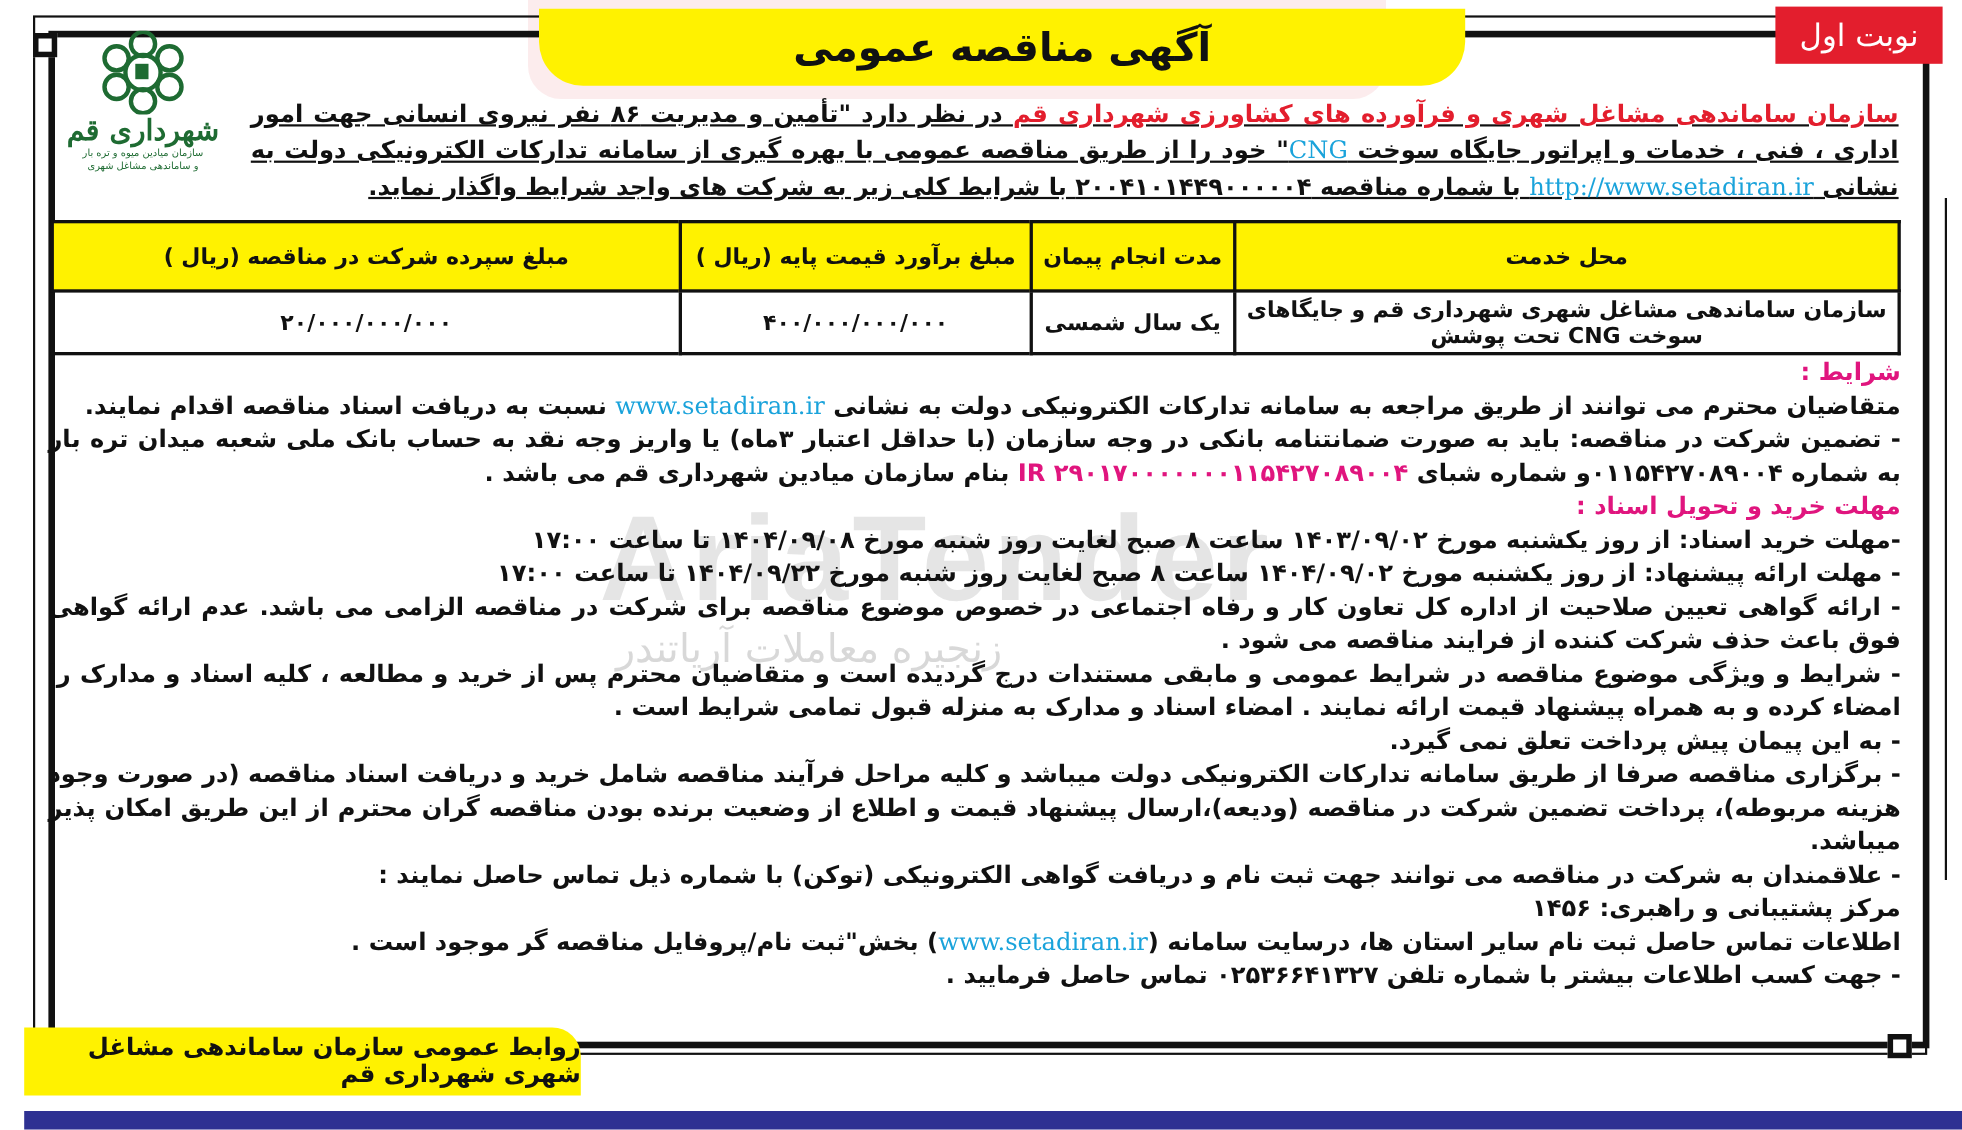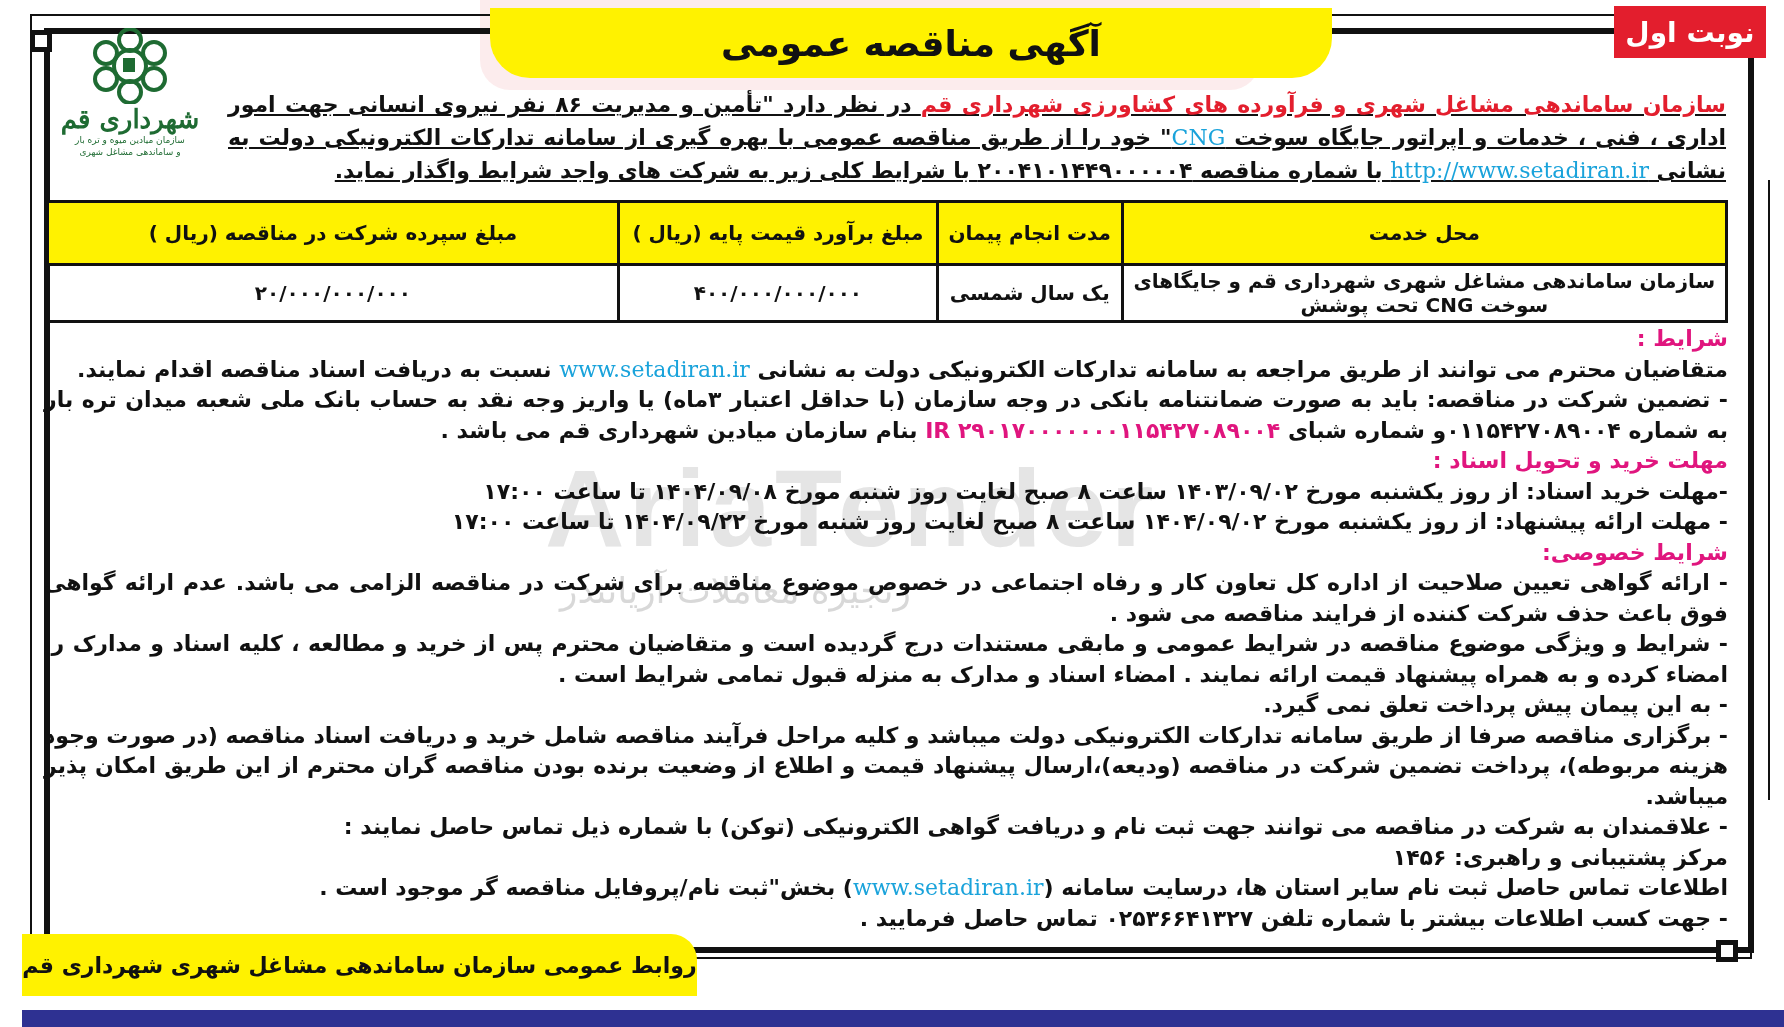--- a/index.html
+++ b/index.html
@@ -9,37 +9,37 @@
   .frame-inner{position:absolute;left:30px;top:14px;width:1722px;height:945px;border:2px solid #111;box-sizing:border-box;}
   .corner{position:absolute;width:22px;height:22px;border:5px solid #111;background:#fff;box-sizing:border-box;}
   .corner.tl{left:30px;top:30px;}
   .corner.br{left:1716px;top:940px;}
   .watermark-band{position:absolute;left:480px;top:0;width:780px;height:90px;background:#fbe4e6;opacity:.7;border-radius:0 0 30px 30px;}
   .watermark-logo{position:absolute;left:545px;top:444px;width:640px;height:200px;color:#d0d0d0;font-size:110px;font-weight:bold;
        font-family:"Liberation Sans",sans-serif;letter-spacing:4px;opacity:.55;}
   .watermark-sub{position:absolute;left:560px;top:570px;color:#c8c8c8;font-size:36px;letter-spacing:18px;opacity:.7;direction:rtl;}
   .title-pill{position:absolute;left:490px;top:8px;width:842px;height:70px;background:#fff200;border-radius:0 0 40px 40px;
        display:flex;align-items:center;justify-content:center;font-size:36px;font-weight:bold;direction:rtl;}
-  .badge{position:absolute;left:1614px;top:6px;width:152px;height:52px;background:#e31e2d;color:#fff;font-size:28px;font-weight:bold;
+  .badge{position:absolute;left:1614px;top:6px;width:152px;height:52px;background:#e31e2d;color:#fff;font-size:28px;font-weight:normal;
        display:flex;align-items:center;justify-content:center;direction:rtl;}
   .logo{position:absolute;left:60px;top:28px;width:140px;height:150px;text-align:center;}
   .logo svg{display:block;margin:0 auto;}
   .logo .l1{color:#1e6b32;font-size:26px;font-weight:bold;font-family:"DejaVu Serif",serif;direction:rtl;line-height:30px;}
   .logo .l2{color:#1e6b32;font-size:9px;direction:rtl;line-height:12px;}
   .intro{position:absolute;left:228px;top:88px;width:1498px;direction:rtl;text-align:justify;font-size:22px;font-weight:bold;line-height:33px;text-decoration:underline;}
   .red{color:#e31e2d;}
   .link{color:#1aa3db;font-weight:normal;font-family:"DejaVu Serif",serif;}
   .magenta{color:#e0157e;}
   table.t{position:absolute;left:46px;top:200px;width:1682px;border-collapse:collapse;direction:rtl;font-size:20px;font-weight:bold;}
   table.t th{background:#fff200;height:58px;border:3px solid #111;}
   table.t td{height:52px;border:3px solid #111;text-align:center;}
   .body{position:absolute;left:44px;top:324px;width:1684px;direction:rtl;font-size:22px;font-weight:bold;line-height:30.5px;}
   .body p{margin:0;text-align:justify;}
   .h{color:#e0157e;}
-  .footer-pill{position:absolute;left:22px;top:934px;width:675px;height:62px;background:#fff200;border-radius:0 26px 0 0;
+  .footer-pill{position:absolute;left:22px;top:934px;width:506px;height:62px;background:#fff200;border-radius:0 26px 0 0;
        display:flex;align-items:center;justify-content:center;font-size:22px;font-weight:bold;direction:rtl;}
   .bottom-band{position:absolute;left:22px;top:1010px;width:1762px;height:17px;background:#2e3192;}
   .side-col{position:absolute;left:1768px;top:180px;width:16px;height:620px;border-left:2px solid #111;font-size:12px;color:#222;
        overflow:hidden;direction:rtl;line-height:26px;}
 </style>
 </head>
 <body>
 
 <div class="watermark-band"></div>
 <div class="frame-inner"></div>
@@ -94,21 +94,20 @@
   </tbody>
 </table>
 
 <div class="body">
   <p class="h">شرایط :</p>
   <p><span>متقاضیان محترم می توانند از طریق مراجعه به سامانه تدارکات الکترونیکی دولت به نشانی </span><span class="link">www.setadiran.ir</span><span> نسبت به دریافت اسناد مناقصه  اقدام نمایند.</span></p>
   <p><span>- تضمین شرکت در مناقصه: باید به صورت ضمانتنامه بانکی در وجه سازمان (با حداقل اعتبار ۳ماه) یا واریز وجه نقد به حساب بانک ملی شعبه میدان تره بار به شماره ۰۱۱۵۴۲۷۰۸۹۰۰۴و شماره شبای </span><span class="magenta">IR ۲۹۰۱۷۰۰۰۰۰۰۰۱۱۵۴۲۷۰۸۹۰۰۴</span><span> بنام سازمان میادین شهرداری قم می باشد .</span></p>
   <p class="h">مهلت خرید و تحویل اسناد :</p>
   <p>-مهلت خرید اسناد: از روز یکشنبه مورخ ۱۴۰۳/۰۹/۰۲ ساعت ۸ صبح لغایت روز  شنبه مورخ ۱۴۰۴/۰۹/۰۸  تا ساعت ۱۷:۰۰</p>
   <p>- مهلت ارائه پیشنهاد: از روز یکشنبه مورخ ۱۴۰۴/۰۹/۰۲ ساعت ۸ صبح  لغایت روز شنبه مورخ  ۱۴۰۴/۰۹/۲۲ تا ساعت ۱۷:۰۰</p>
-  <p class="h">شرایط خصوصی:</p>
   <p>- ارائه گواهی تعیین صلاحیت از اداره کل تعاون کار و رفاه اجتماعی در خصوص موضوع مناقصه برای شرکت در مناقصه الزامی می باشد. عدم ارائه گواهی فوق باعث حذف شرکت کننده از فرایند مناقصه می شود .</p>
   <p>- شرایط و ویژگی موضوع مناقصه در شرایط عمومی و مابقی مستندات درج گردیده است و متقاضیان محترم پس از خرید و مطالعه  ، کلیه اسناد و مدارک را امضاء کرده و به همراه پیشنهاد قیمت ارائه نمایند . امضاء اسناد و مدارک به منزله قبول تمامی شرایط است .</p>
   <p>- به این پیمان پیش پرداخت تعلق نمی گیرد.</p>
   <p>- برگزاری مناقصه صرفا از طریق سامانه تدارکات الکترونیکی دولت میباشد و کلیه مراحل فرآیند مناقصه شامل خرید و دریافت اسناد مناقصه (در صورت وجود هزینه مربوطه)، پرداخت تضمین شرکت در مناقصه (ودیعه)،ارسال پیشنهاد قیمت و اطلاع از وضعیت برنده بودن مناقصه گران محترم از این طریق امکان پذیر میباشد.</p>
   <p>- علاقمندان به شرکت در مناقصه می توانند جهت ثبت نام و دریافت گواهی الکترونیکی (توکن) با شماره ذیل تماس حاصل نمایند :</p>
   <p>مرکز پشتیبانی و راهبری: ۱۴۵۶</p>
   <p><span>اطلاعات تماس حاصل ثبت نام سایر استان ها، درسایت سامانه (</span><span class="link">www.setadiran.ir</span><span>) بخش"ثبت نام/پروفایل مناقصه گر موجود است .</span></p>
   <p>- جهت کسب اطلاعات بیشتر با شماره تلفن ۰۲۵۳۶۶۴۱۳۲۷  تماس حاصل فرمایید .</p>
 </div>
 

